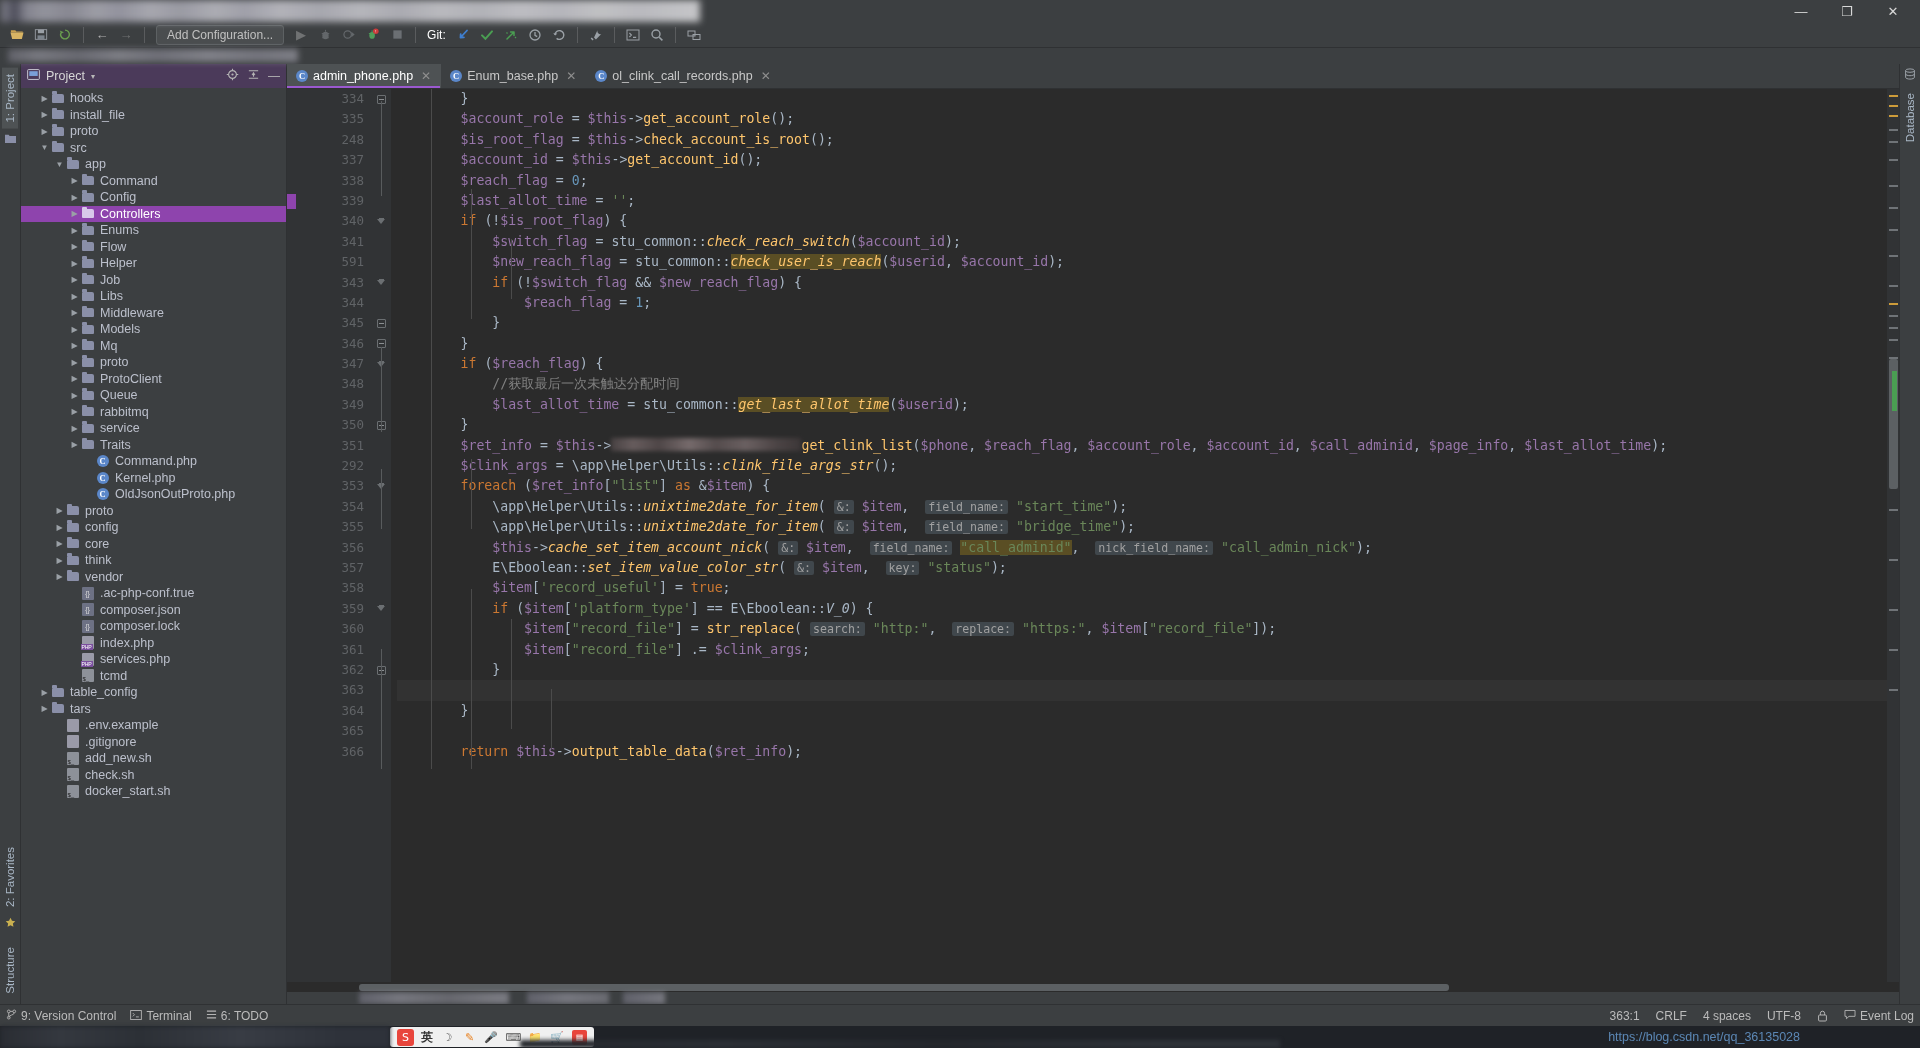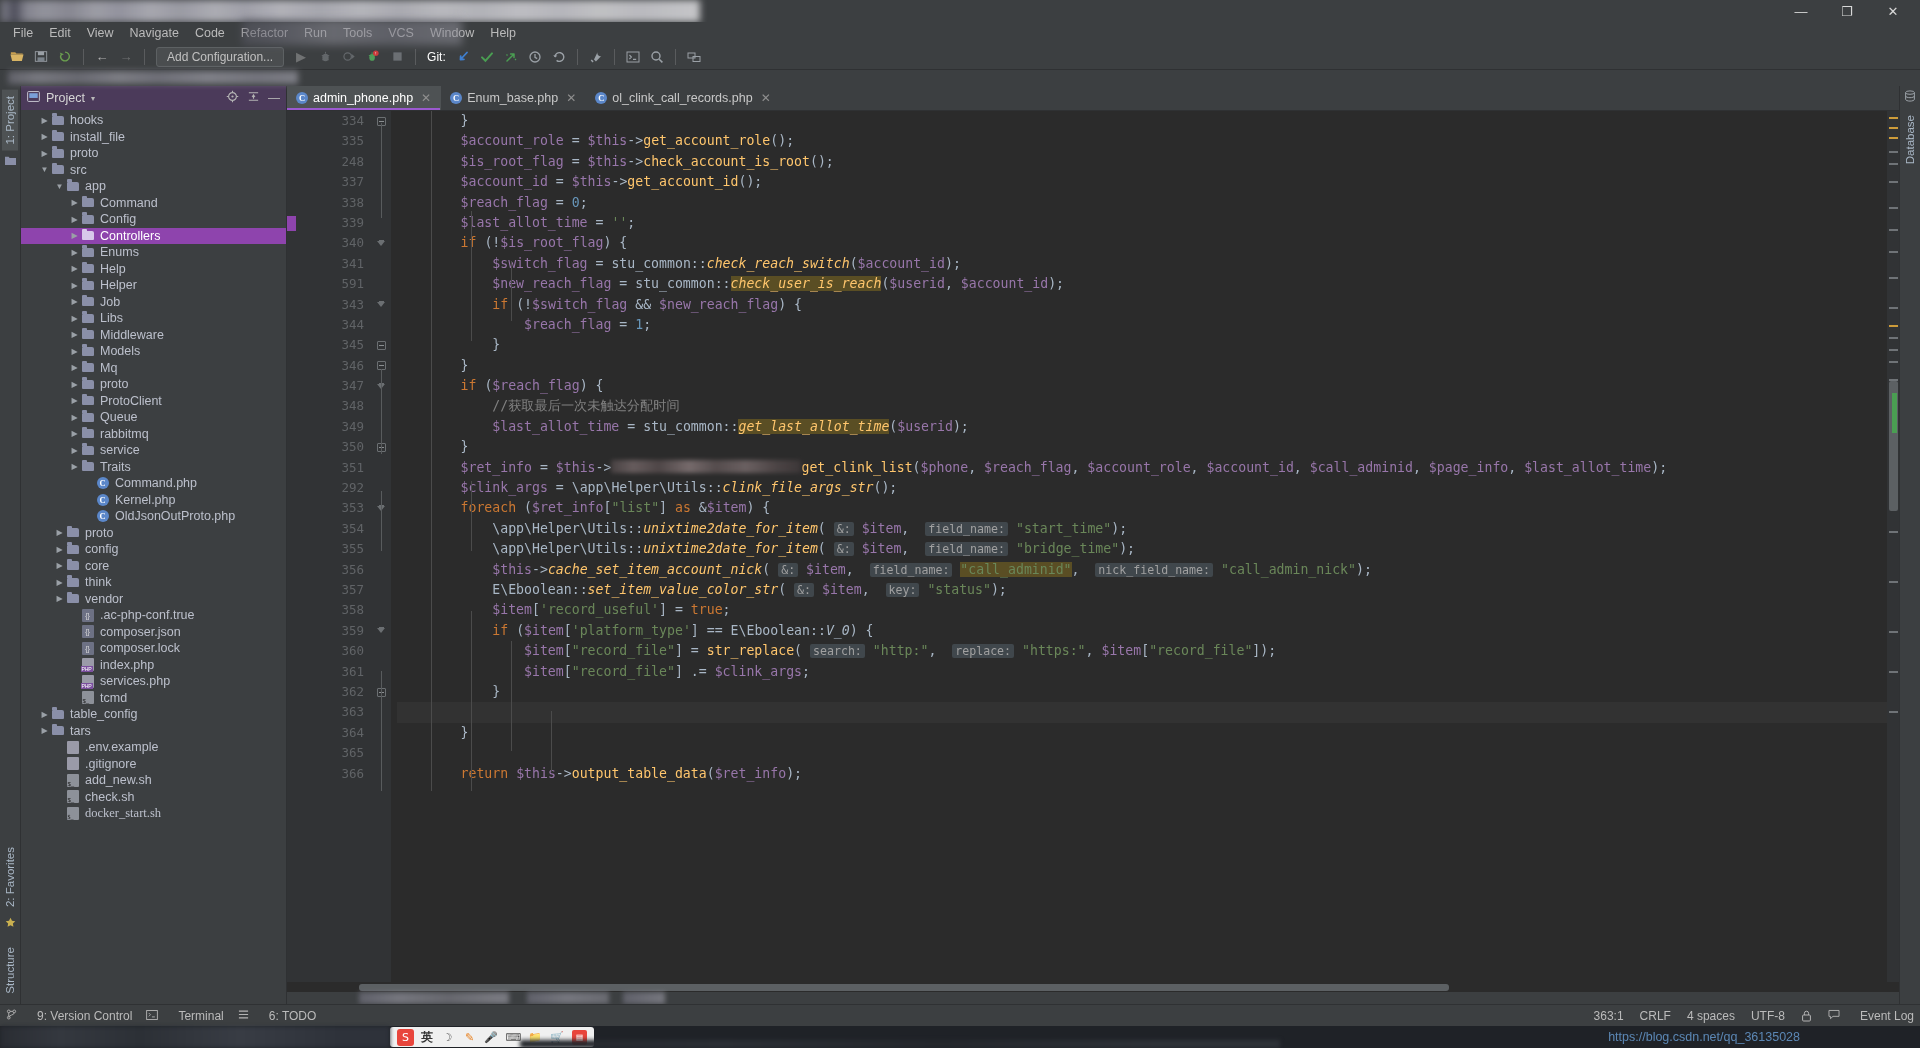--- a/index.html
+++ b/index.html
@@ -180,21 +180,21 @@
   
   .bottom-blur-strip { height:12px; background:#3c3f41; position:relative; flex:0 0 12px; }
   .bbs { position:absolute; top:0; height:12px;
          background:linear-gradient(90deg,#6d6d79 0,#8b8b95 40px,#77777f 90px,#909099 140px,#7e7e88 190px);
          filter:blur(2.6px); opacity:0.72; }
 
   
   .statusbar { height:22px; background:#3c3f41; display:flex; align-items:center;
                font-size:12px; color:#bbbbbb; padding:0 6px; gap:14px; flex:0 0 22px;
                border-top:1px solid #2f3133; position:relative; }
-  .sb-item { display:flex; align-items:flex-end; gap:20px; white-space:nowrap; }
+  .sb-item { display:flex; align-items:flex-end; gap:4px; white-space:nowrap; }
   .sb-right { margin-left:auto; display:flex; align-items:center; gap:16px; }
 
   
   .taskbar { height:22px; background:#1f2227; display:flex; align-items:center; flex:0 0 22px;
              position:relative; }
   .tb-blur-left { width:390px; height:22px;
      background:linear-gradient(90deg,#2a2d33 0,#34383f 60px,#2c3036 140px,#383c44 240px,#2e323a 340px);
      filter:blur(2px); }
   .ime { display:flex; align-items:center; gap:7px; background:#f0f0f0; height:20px;
          padding:0 7px; border-radius:3px; color:#333; font-size:12px; }
@@ -217,34 +217,20 @@
 
   <div class="titlebar">
     <div class="title-blur"></div>
     <div class="win-ctrls">
       <div class="win-btn">—</div>
       <div class="win-btn">❐</div>
       <div class="win-btn close">✕</div>
     </div>
   </div>
 
-  <div class="menubar">
-    <div class="menu-item">File</div>
-    <div class="menu-item">Edit</div>
-    <div class="menu-item">View</div>
-    <div class="menu-item">Navigate</div>
-    <div class="menu-item">Code</div>
-    <div class="menu-item">Refactor</div>
-    <div class="menu-item">Run</div>
-    <div class="menu-item">Tools</div>
-    <div class="menu-item">VCS</div>
-    <div class="menu-item">Window</div>
-    <div class="menu-item">Help</div>
-    <div class="menubar-blur"></div>
-  </div>
 
   <div class="toolbar">
     <div class="tb-ico">
       <svg width="14" height="13" viewBox="0 0 16 14">
           <path d="M1 2h5l1.3 1.6H14.5v1H1z" fill="#c8a050"></path>
           <path d="M0.6 4.6h14.8L13.6 12H2.4z" fill="#d8b464"></path>
         </svg>
     </div>
     <div class="tb-ico">
       <svg width="14" height="13" viewBox="0 0 16 14">
@@ -469,21 +455,21 @@
             <span class="ic">
               <span class="folder"></span>
             </span>
             <span class="node-label">Enums</span>
           </div>
           <div class="node" style="padding-left: 48px;">
             <span class="arrow">▶</span>
             <span class="ic">
               <span class="folder"></span>
             </span>
-            <span class="node-label">Help</span>
+            <span class="node-label">Flow</span>
           </div>
           <div class="node" style="padding-left: 48px;">
             <span class="arrow">▶</span>
             <span class="ic">
               <span class="folder"></span>
             </span>
             <span class="node-label">Helper</span>
           </div>
           <div class="node" style="padding-left: 48px;">
             <span class="arrow">▶</span>
@@ -695,21 +681,21 @@
             </span>
             <span class="node-label">add_new.sh</span>
           </div>
           <div class="node" style="padding-left: 33px;">
             <span class="arrow empty">▶</span>
             <span class="ic">
               <span class="sh-ic"></span>
             </span>
             <span class="node-label">check.sh</span>
           </div>
-          <div class="node" style="padding-left: 33px; font-family: Liberation Serif, serif;">
+          <div class="node" style="padding-left: 33px;">
             <span class="arrow empty">▶</span>
             <span class="ic">
               <span class="sh-ic"></span>
             </span>
             <span class="node-label">docker_start.sh</span>
           </div>
         </div>
     </div>
 
     <div class="editor-area">

